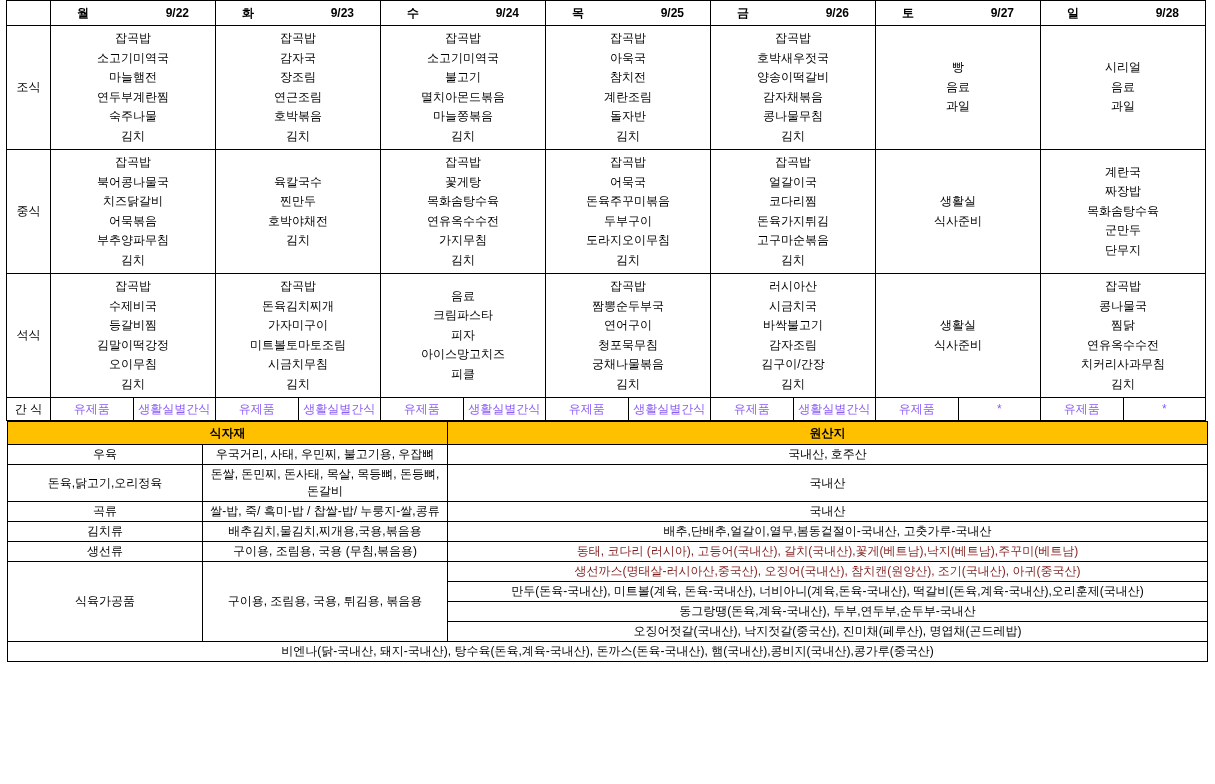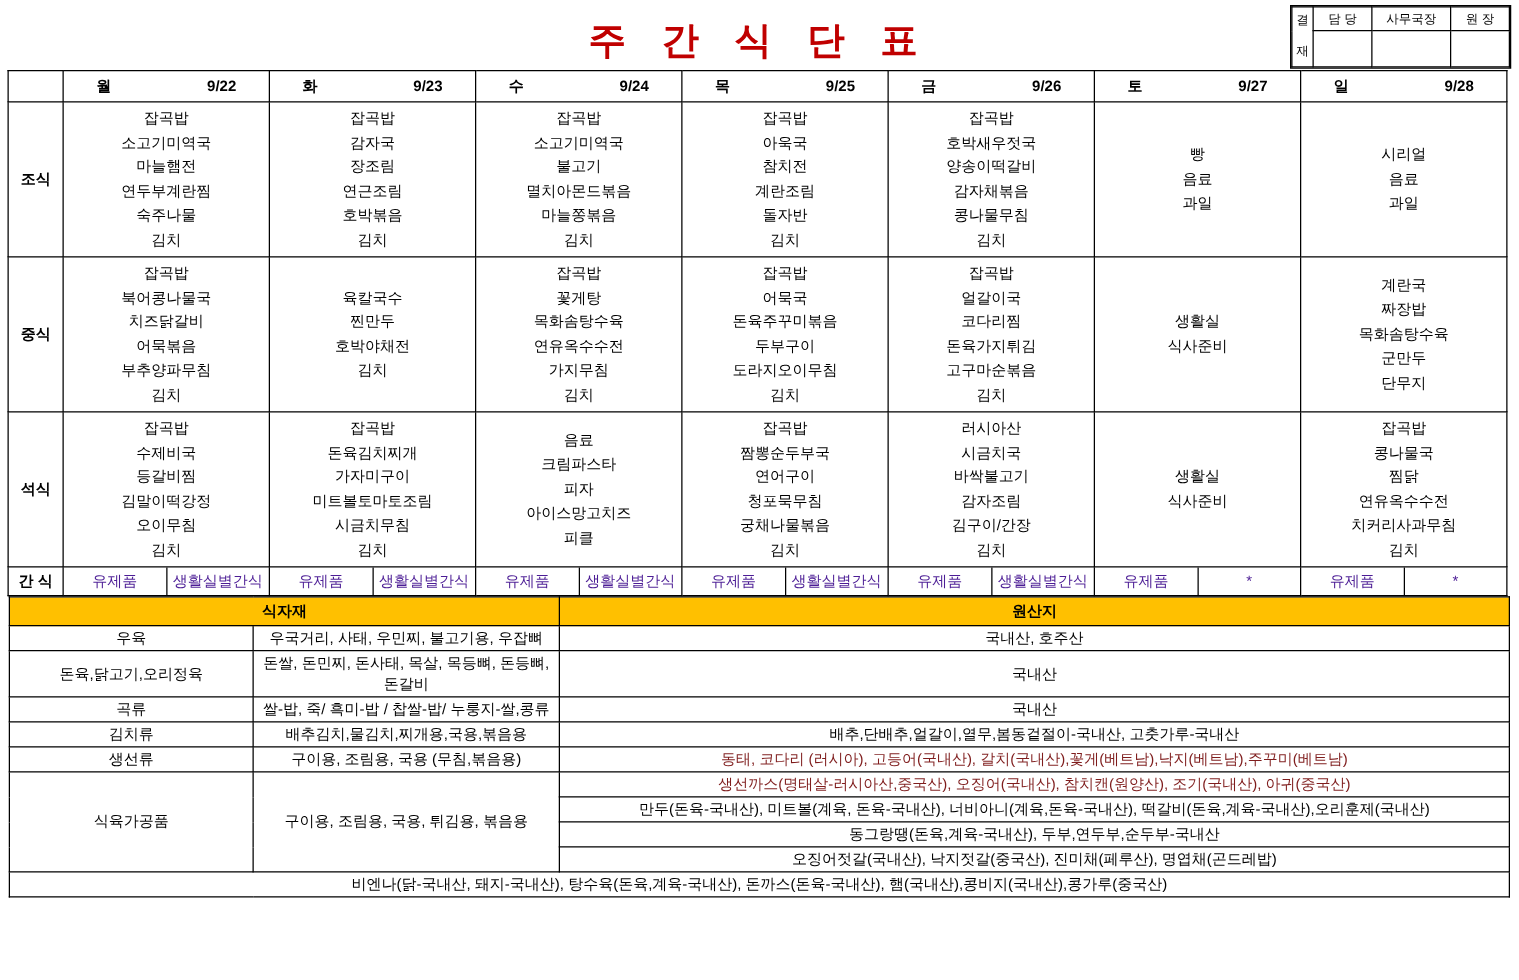--- a/index.html
+++ b/index.html
@@ -16,68 +16,46 @@
   .appr-col{width:44px;height:16px;}
   .appr-col.wide{width:60px;}
   .appr-blank{height:26px;}
 
   
   table.menu{border-collapse:collapse;width:1034px;margin-left:6px;table-layout:fixed;}
   table.menu td,table.menu th{border:1px solid #000;text-align:center;font-size:12px;}
   .daycell{height:22px;font-weight:bold;font-size:13px;}
   .daycell .d{display:inline-block;min-width:58px;text-align:left;}
   .daycell .dt{display:inline-block;min-width:54px;text-align:right;}
-  .mealname{width:44px;font-weight:bold;font-size:14px;}
+  .mealname{width:44px;font-weight:normal;font-size:14px;}
   .dishes{padding:3px 0;}
   .dishes div{line-height:19.5px;height:19.5px;font-size:12px;}
   .snackrow td{height:22px;padding:0;}
   .snack-half{display:flex;width:100%;height:22px;}
-  .snack-half span{flex:1;display:flex;align-items:center;justify-content:center;font-size:12px;color:#4c1d95;text-align:center;}
+  .snack-half span{flex:1;display:flex;align-items:center;justify-content:center;font-size:12px;color:#8b5cf6;text-align:center;}
   .snack-half span.sep{border-right:1px solid #000;}
-  .snacklabel{font-weight:bold;font-size:13px;}
+  .snacklabel{font-weight:normal;font-size:13px;}
   .star{color:#000;}
 
   
   table.ingr{border-collapse:collapse;width:1201px;margin-left:7px;table-layout:fixed;}
   table.ingr td{border:1px solid #000;text-align:center;font-size:12px;padding:1px 2px;}
   .ingr-head td{background:#ffc000;font-weight:bold;font-size:14px;height:20px;}
   .c1{width:195px;}
   .c2{width:245px;}
   .small{font-size:10px;}
   .xsmall{font-size:9px;}
   .blue{color:#7f1d1d;}
   .rowh{height:20px;}
 </style>
 </head>
 <body>
 
 <div id="page">
 
-  <div class="top">
-    <div class="title">주 간 식 단 표</div>
-    <div class="approval">
-      <table class="appr">
-        <tbody>
-            <tr>
-          <td class="appr-side" rowspan="2">
-            <span>결</span><br><br><span>재</span>
-          </td>
-          <td class="appr-col">담 당</td>
-          <td class="appr-col wide">사무국장</td>
-          <td class="appr-col">원 장</td>
-        </tr>
-        <tr>
-          <td class="appr-blank"></td>
-          <td class="appr-blank"></td>
-          <td class="appr-blank"></td>
-        </tr>
-      </tbody>
-        </table>
-    </div>
-  </div>
 
   <table class="menu">
     <colgroup>
       <col style="width:44px">
       <col span="7" style="width:165px">
     </colgroup>
     <tbody id="menu-body">
         <tr>
           <td class="daycell"></td>
           <td class="daycell"><span class="d">월</span><span class="dt">9/22</span></td>

